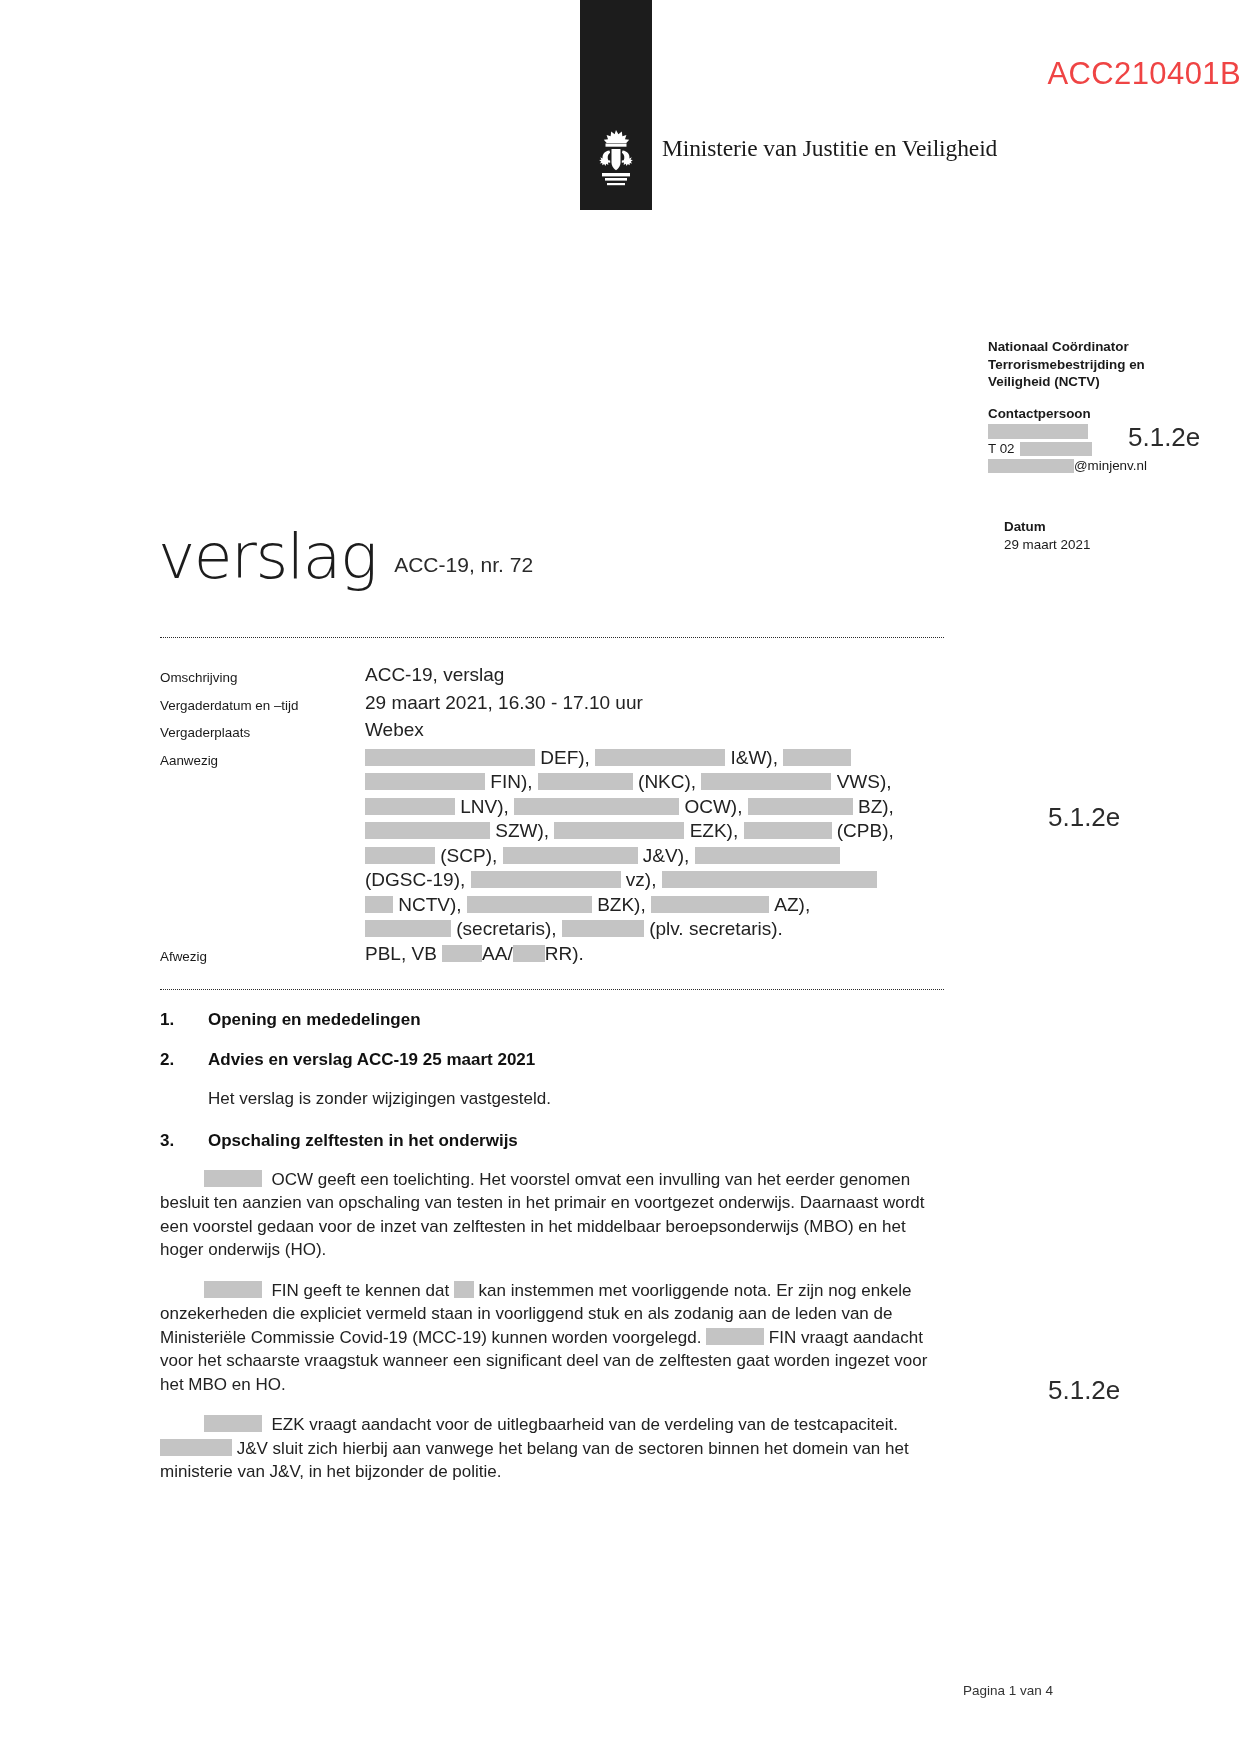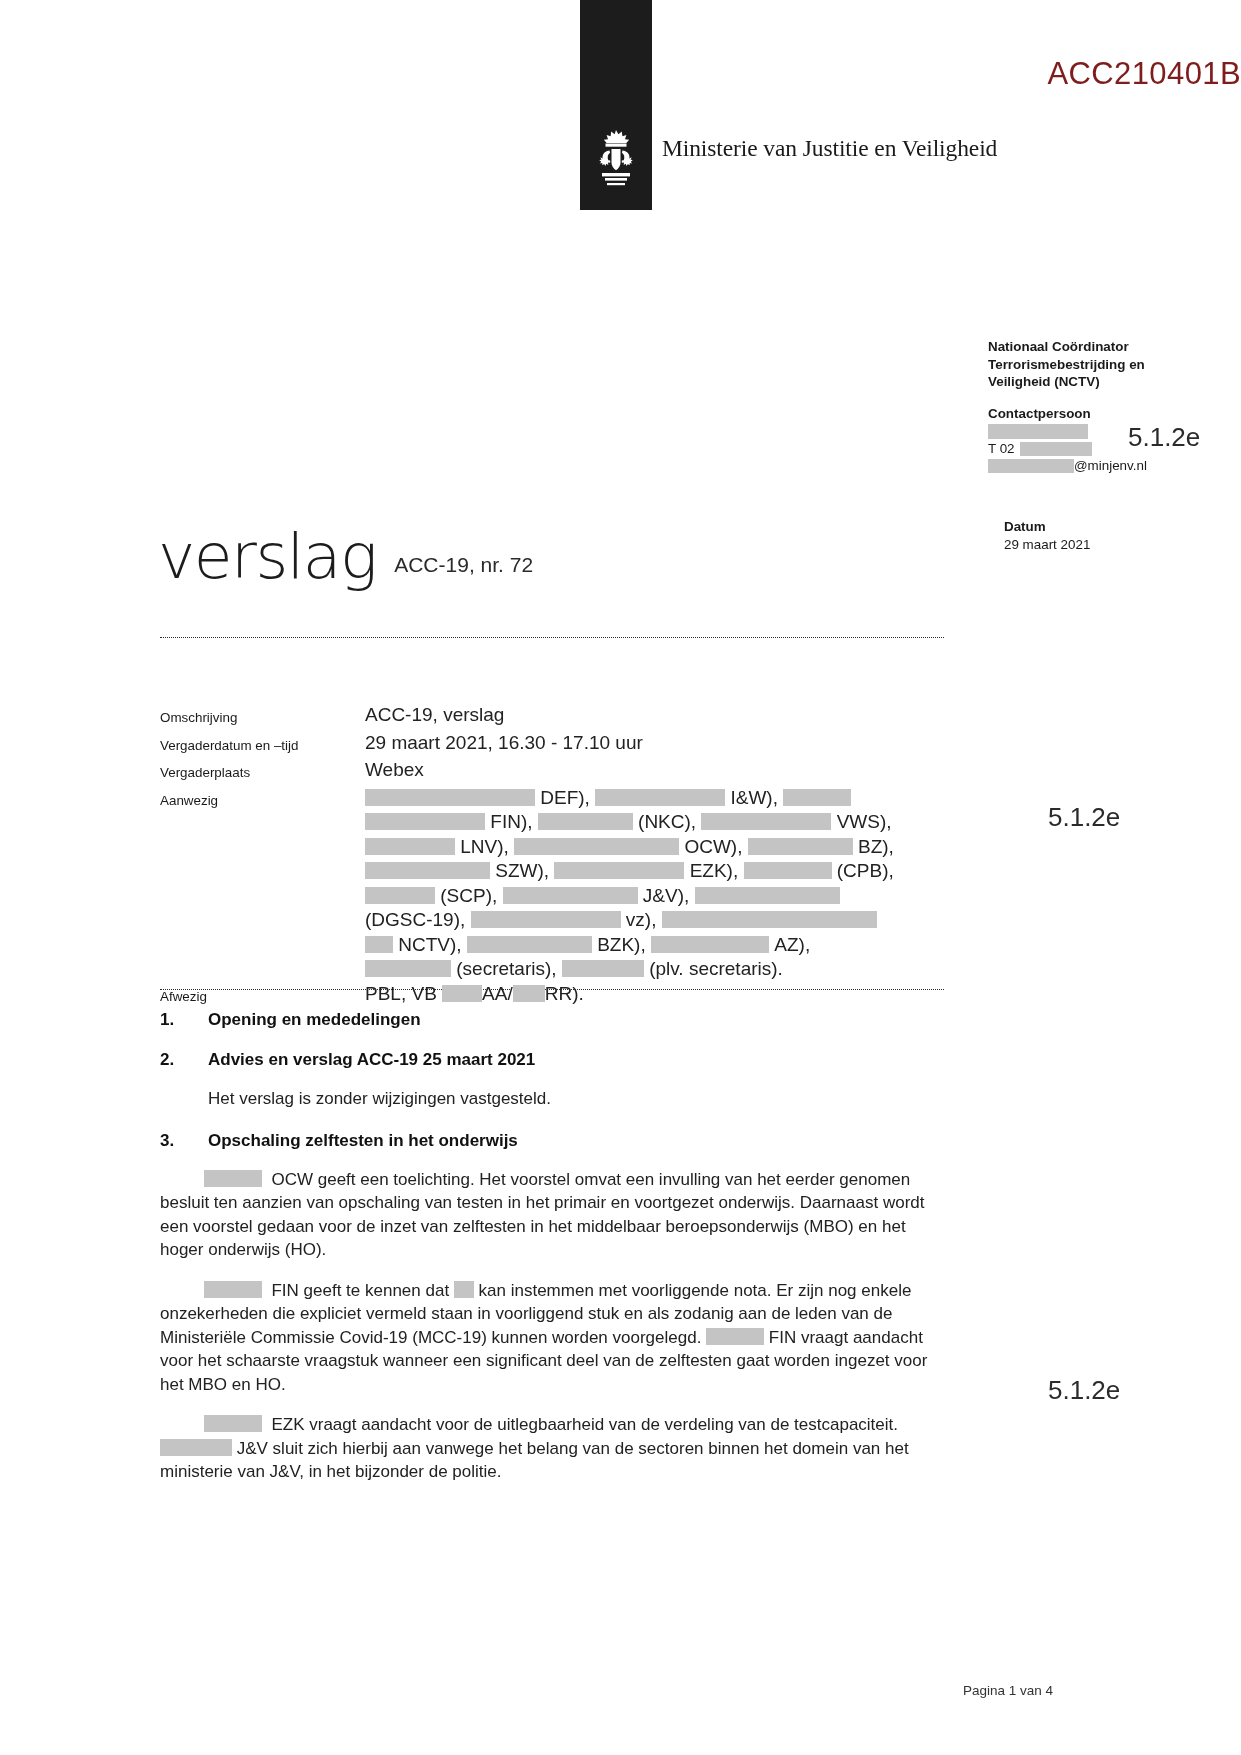--- a/index.html
+++ b/index.html
@@ -40,21 +40,21 @@
     font-size: 23.5px;
     letter-spacing: -0.1px;
     color: #1a1a1a;
     white-space: nowrap;
   }
   .doc-code {
     position: absolute;
     right: 0px;
     top: 56px;
     font-size: 31px;
-    color: #7f1d1d;
+    color: #ef4444;
     letter-spacing: 0.4px;
     white-space: nowrap;
   }
 
   
   .meta-col {
     position: absolute;
     left: 988px;
     top: 338px;
     width: 253px;
@@ -126,21 +126,20 @@
   }
   .rule-top { top: 637px; }
   .rule-bottom { top: 989px; }
 
   
   .meta-table {
     position: absolute;
     left: 160px;
     top: 663px;
     width: 790px;
-    margin-top: 40px;
   }
   .mt-row {
     display: flex;
     align-items: flex-start;
   }
   .mt-label {
     width: 205px;
     flex: 0 0 205px;
     font-size: 13.4px;
     color: #1a1a1a;

